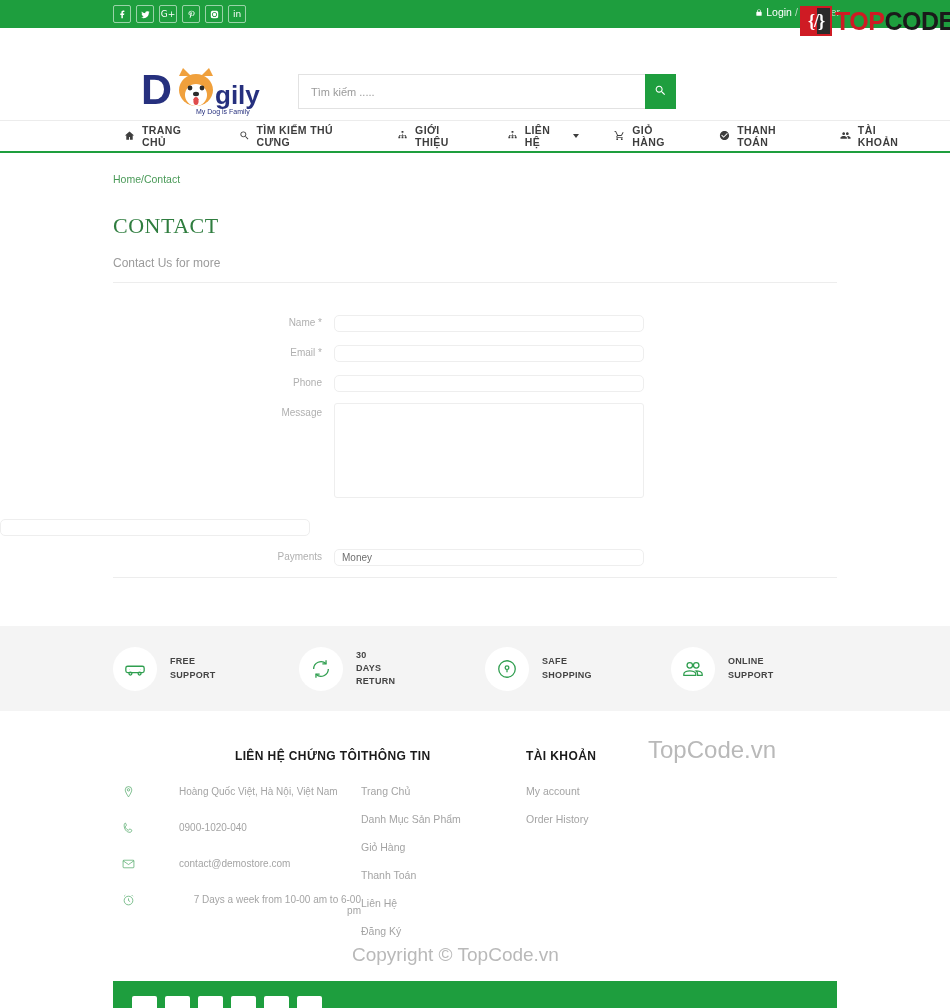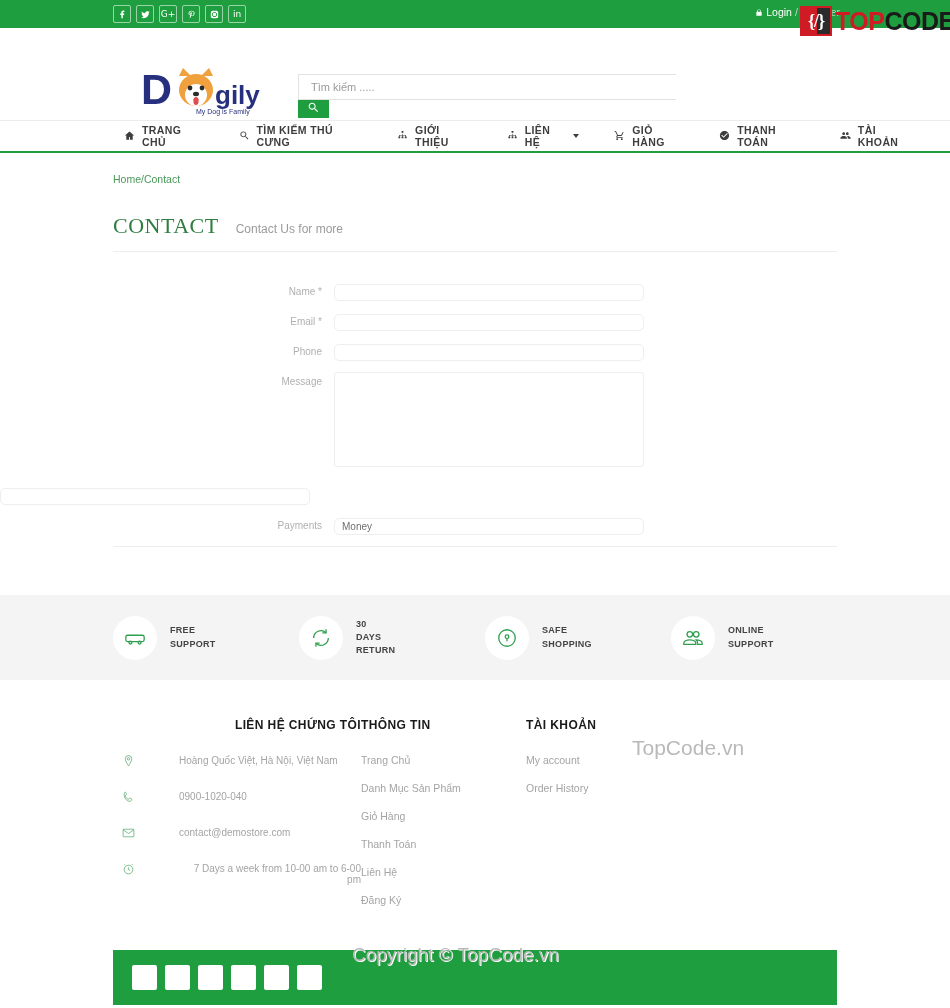--- a/index.html
+++ b/index.html
@@ -57,21 +57,21 @@
   .tc-text .r { color:#cf1b24; }
   .tc-text .b { color:#1a1a1a; }
 
   
   .header { height:92px; background:#fff; position:relative; }
   .logo { position:absolute; left:141px; top:36px; width:128px; height:52px; }
   .logo svg { width:128px; height:52px; display:block; }
 
   .searchbox {
     position:absolute; left:298px; top:46px;
-    width:378px; height:44px; display:flex;flex-direction:column;
+    width:378px; height:35px; display:flex;
   }
   .searchbox input {
     flex:1; border:1px solid #e2e2e2; border-right:none;
     padding:0 12px; font-size:11px; color:#9a9a9a;
     font-family:"Liberation Sans", sans-serif; outline:none;
     background:#fff;
   }
   .searchbox input::placeholder { color:#9a9a9a; }
   .search-btn {
     width:31px; background:#1e9e3e; border:none; cursor:pointer;
@@ -97,21 +97,21 @@
   }
 
   
   .breadcrumb {
     padding:20px 0 0 113px; font-size:10.5px; color:#4a9a58;
   }
 
   
   .page-title-row {
     margin:28px 113px 0 113px; padding-bottom:12px;
-    border-bottom:1px solid #ededed; display:flex; align-items:baseline; gap:17px;
+    border-bottom:1px solid #ededed; display:flex; align-items:baseline; gap:17px;flex-direction:column;
   }
   .page-title {
     font-family:"Liberation Serif", serif; font-size:22px; color:#2f7d3f;
     letter-spacing:.5px;
   }
   .page-sub { font-size:12px; color:#9b9b9b; }
 
   
   .form { margin-top:30px; }
   .frow { display:flex; align-items:flex-start; margin-bottom:11px; }
@@ -165,21 +165,21 @@
   .cinfo { display:flex; align-items:flex-start; margin-bottom:18px; }
   .cinfo-ico { width:22px; flex:none; }
   .cinfo-ico svg { width:13px; height:14px; stroke:#3a9d55; fill:none; stroke-width:1.2; }
   .cinfo-tx { font-size:10px; color:#a4a4a4; padding-top:1px;padding-left:44px; }
   .flink { font-size:10.5px; color:#a4a4a4; margin-bottom:16px; cursor:pointer; }
 
   .wm {
     position:absolute; color:#b9b9b9; font-family:"Liberation Sans", sans-serif;
     pointer-events:none; user-select:none; white-space:nowrap;
   }
-  .wm-mid { left:632px; top:736px; font-size:21px; text-shadow:1px 1px 0 #fff; }
+  .wm-mid { left:648px; top:736px; font-size:24px; text-shadow:1px 1px 0 #fff; }
   .wm-copy { left:352px; top:944px; font-size:19px; text-shadow:1px 1px 0 #fff; z-index:30;}
 
   
   .social-bar {
     margin:28px 113px 0 113px; height:55px; background:#1e9e3e;
     display:flex; align-items:center; padding-left:19px; gap:8px;
   }
   .bsoc {
     width:25px; height:25px; background:#fff; border-radius:2px;
     display:flex; align-items:center; justify-content:center;

